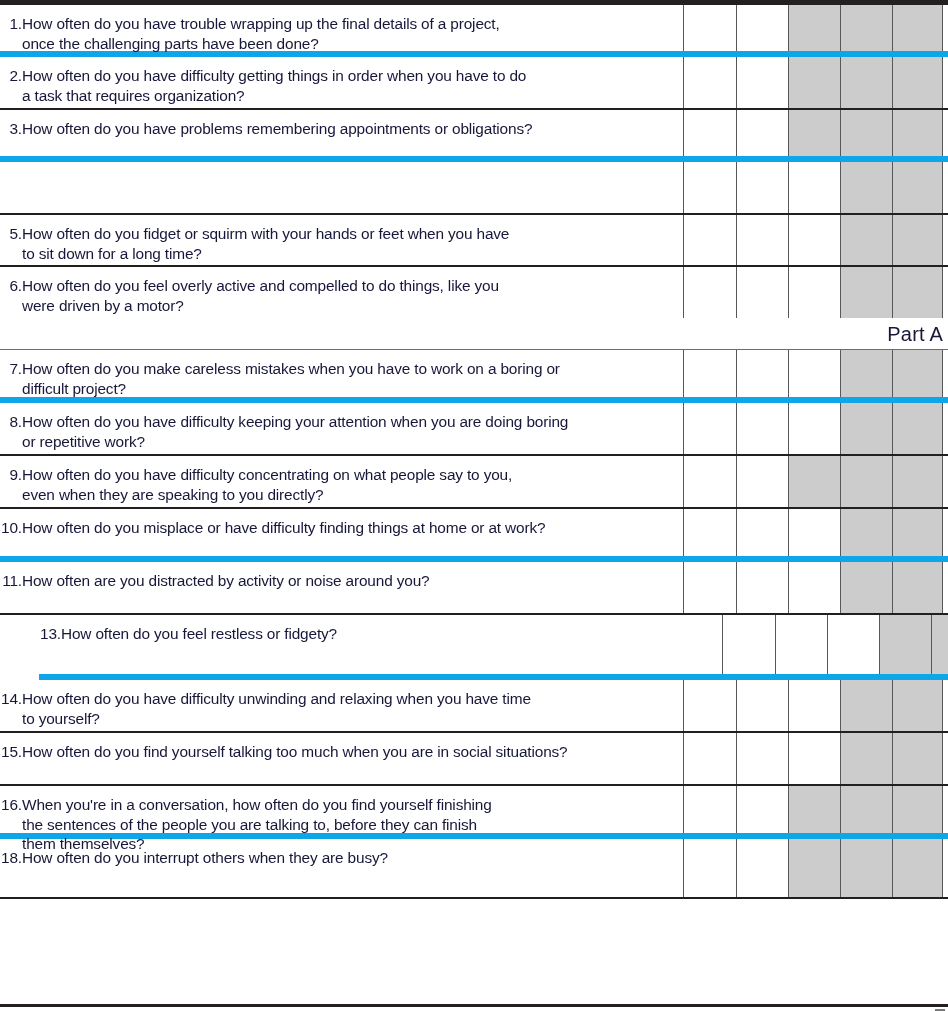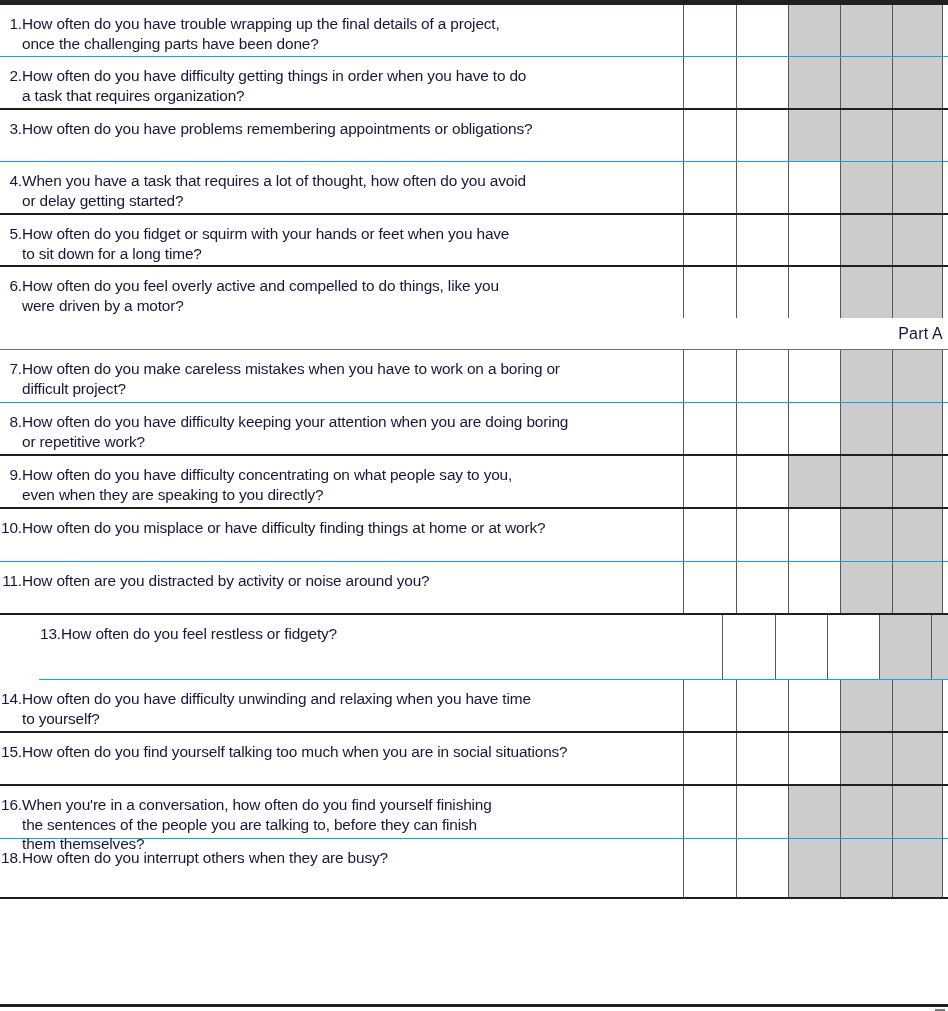--- a/index.html
+++ b/index.html
@@ -51,21 +51,21 @@
   .block {
     position: absolute;
     left: 0;
     width: 948px;
   }
 
   .qrow {
     position: relative;
     box-sizing: border-box;
     width: 948px;
-    border-bottom: 1px solid #0ea5e9;
+    border-bottom: 6px solid #0ea5e9;
   }
   .qrow.thick {
     border-bottom: 2px solid #231f20;
   }
 
   
   .qtext {
     position: absolute;
     left: 0;
     top: 0;
@@ -115,21 +115,21 @@
     box-sizing: border-box;
     width: 948px;
     border-bottom: 1px solid #6d6d6d;
     background: #ffffff;
   }
   .partlabel {
     position: absolute;
     right: 5px;
     top: 50%;
     transform: translateY(-50%);
-    font-size: 16px;
+    font-size: 20px;
     letter-spacing: 0.2px;
     color: #17173a;
   }
 </style>
 </head>
 <body>
 
 <div id="sheet">
 
   <div class="top-rule"></div>
@@ -155,22 +155,20 @@
       </div>
       <div class="qrow" style="height: 52px;">
         <div class="qtext"><span class="num">3.</span><span class="wrap">How often do you have problems remembering appointments or obligations?</span></div>
         <div class="cell c0"></div>
         <div class="cell c1"></div>
         <div class="cell c2 shade"></div>
         <div class="cell c3 shade"></div>
         <div class="cell c4 shade"></div>
       </div>
       <div class="qrow thick" style="height: 53px;">
-        <div class="qtext"><span class="num">4.</span><span class="wrap">When you have a task that requires a lot of thought, how often do you avoid
-or delay getting started?</span></div>
         <div class="cell c0"></div>
         <div class="cell c1"></div>
         <div class="cell c2"></div>
         <div class="cell c3 shade"></div>
         <div class="cell c4 shade"></div>
       </div>
       <div class="qrow thick" style="height: 52px;">
         <div class="qtext"><span class="num">5.</span><span class="wrap">How often do you fidget or squirm with your hands or feet when you have
 to sit down for a long time?</span></div>
         <div class="cell c0"></div>

